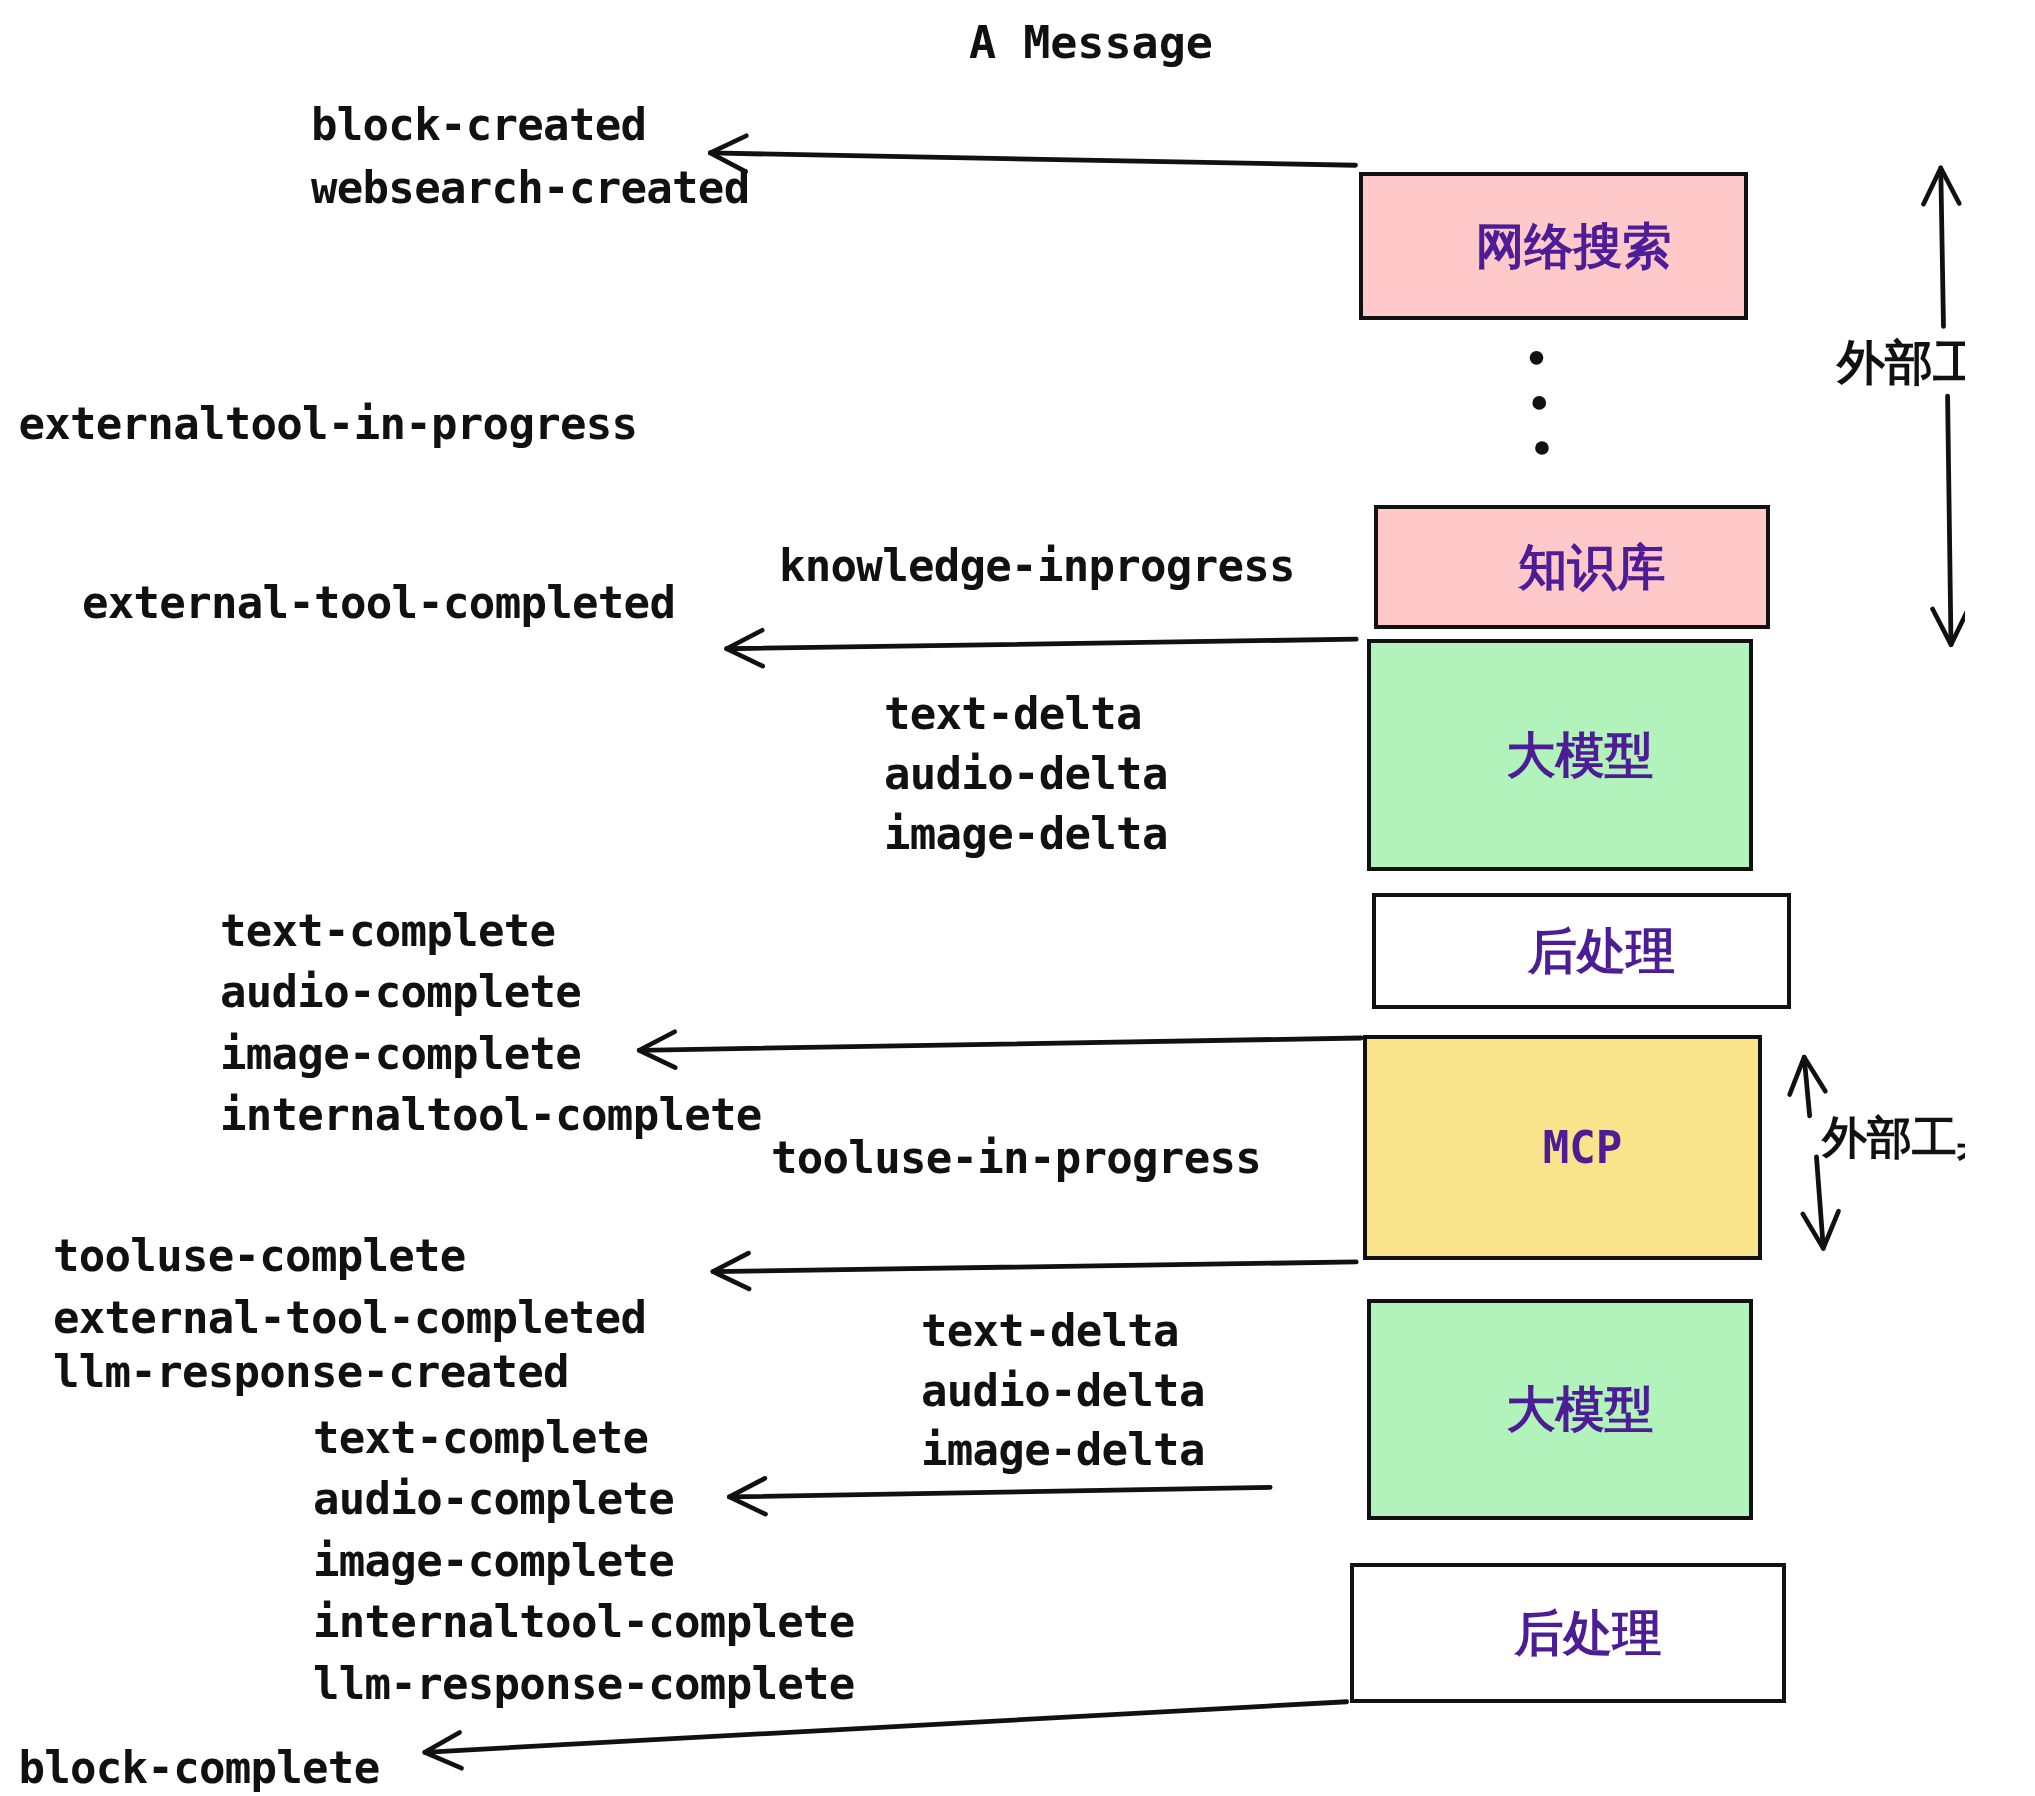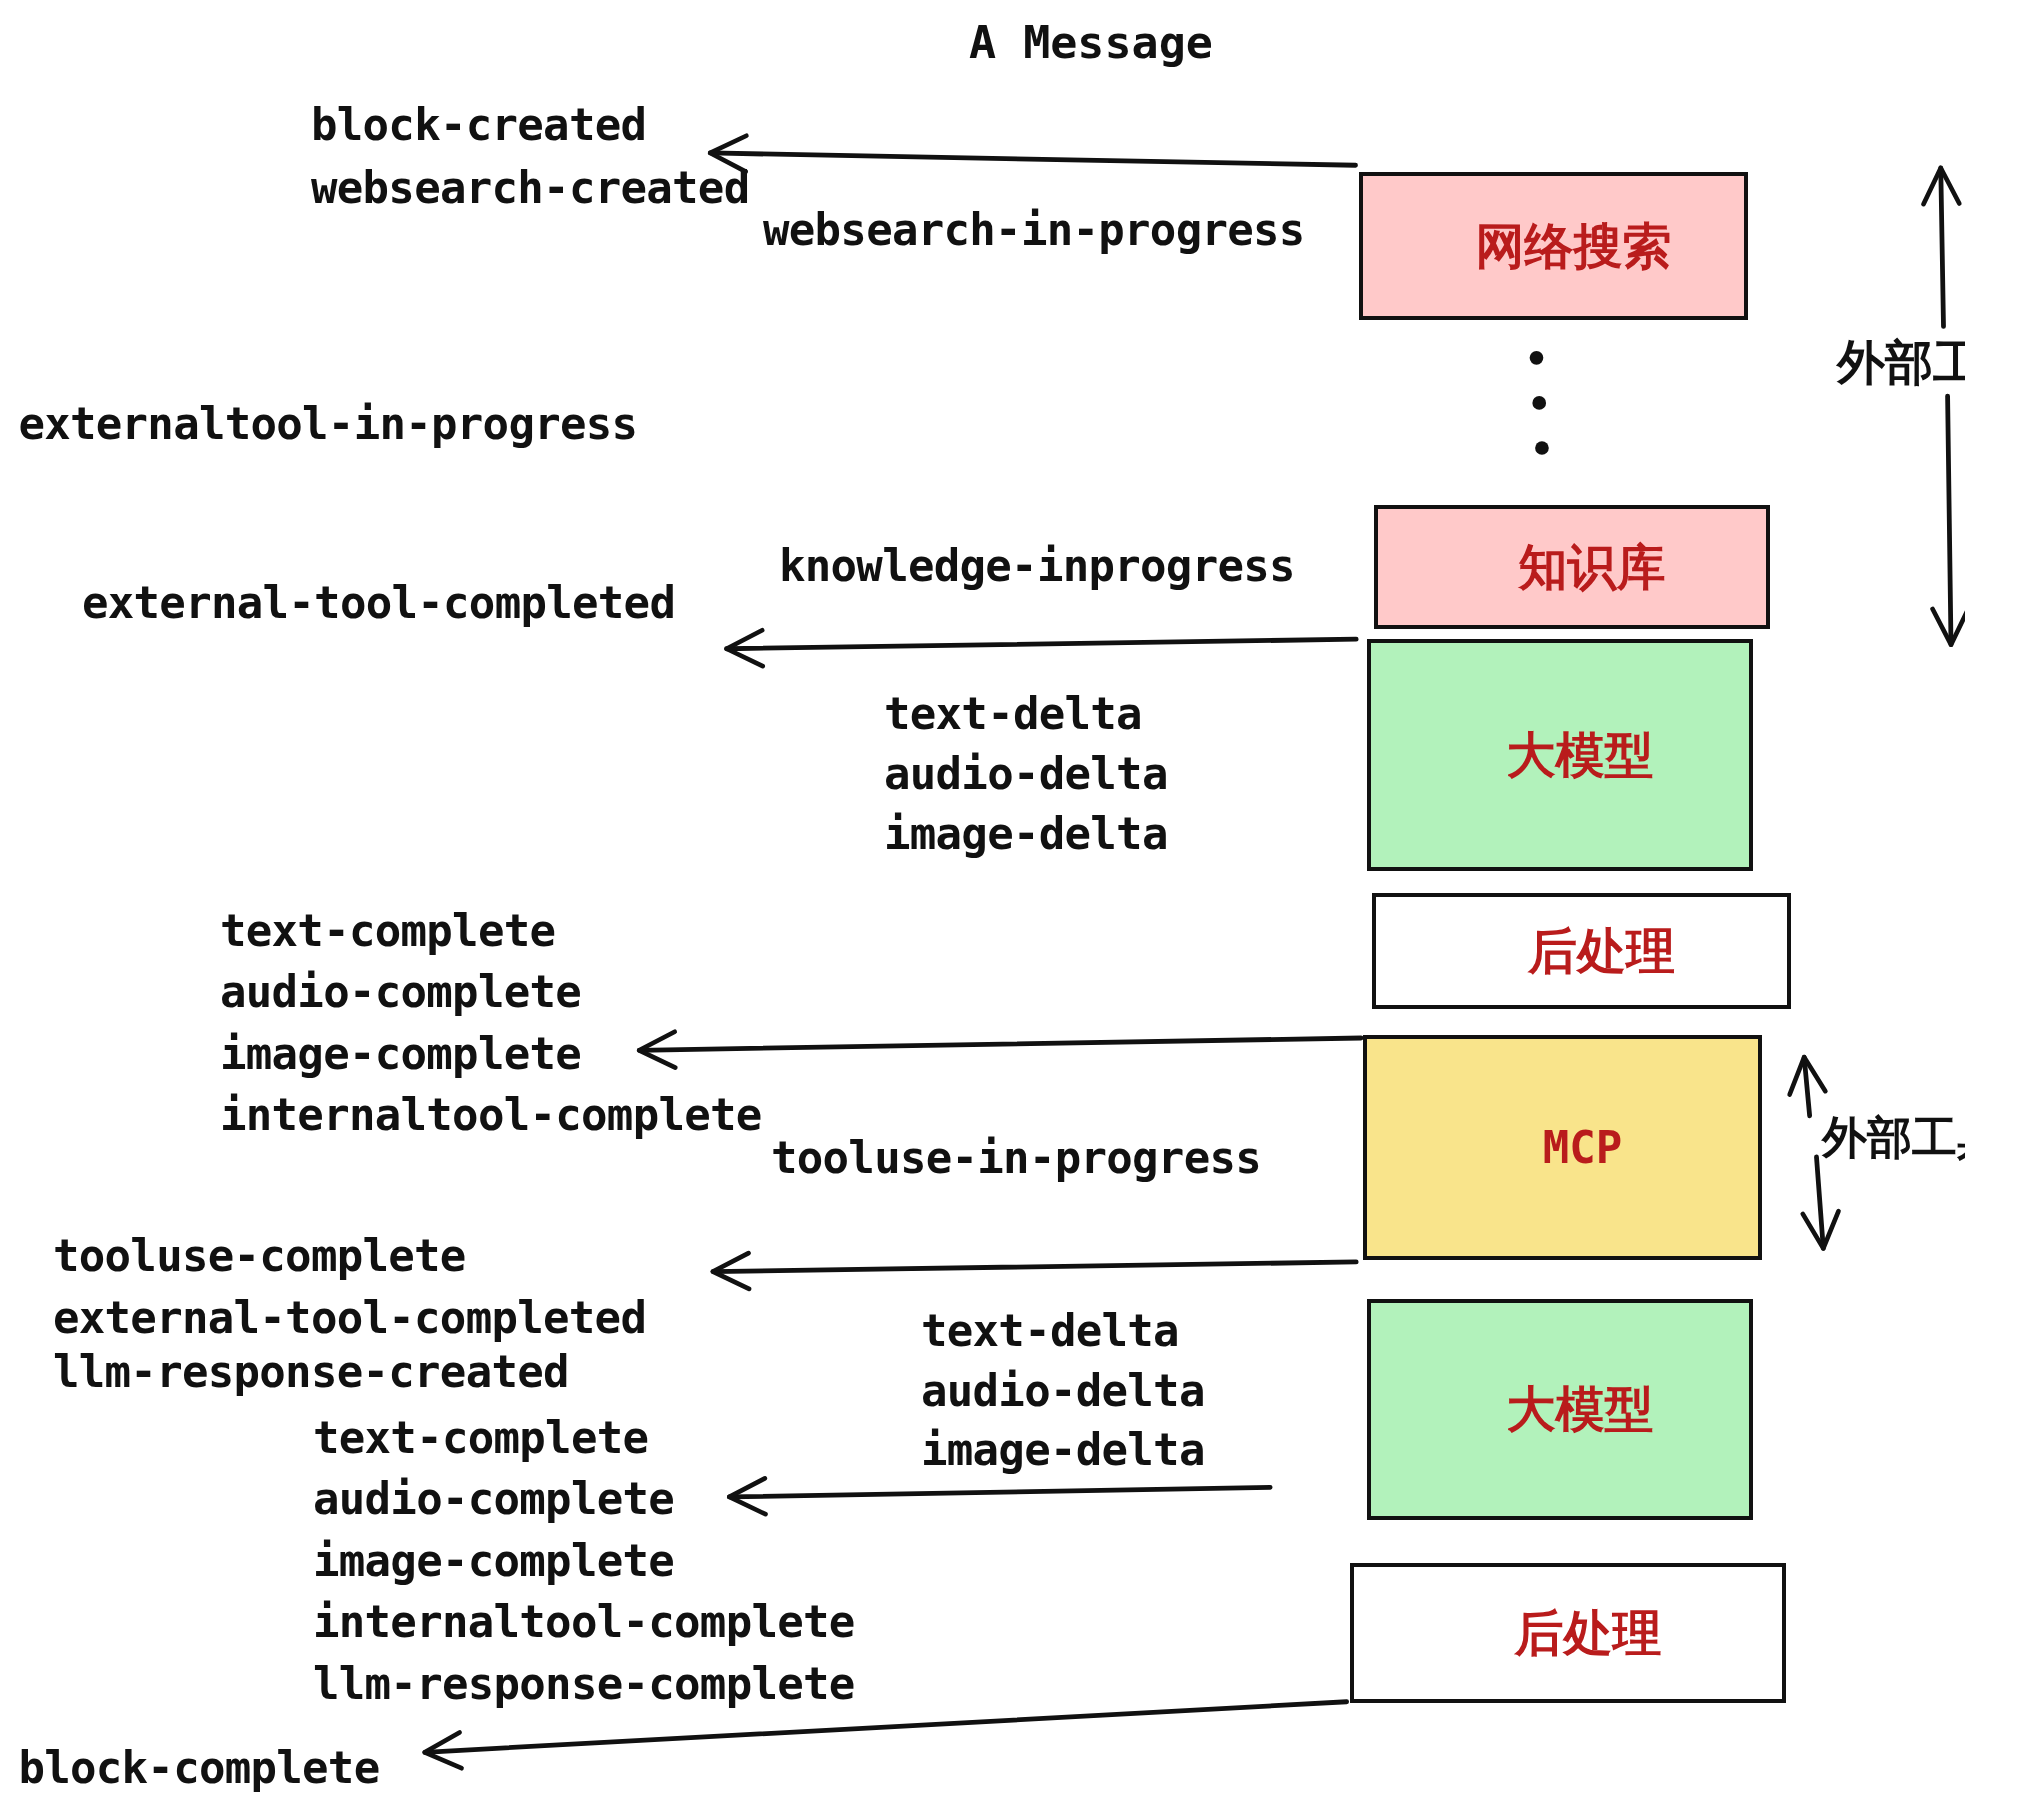--- a/index.html
+++ b/index.html
@@ -25,21 +25,21 @@
     white-space: nowrap;
   }
   .node {
     position: absolute;
     box-sizing: border-box;
     border: 4.8px solid var(--ink, #111);
     display: flex;
     align-items: center;
     justify-content: center;
     font: 600 49px/1 "Liberation Sans", "DejaVu Sans", sans-serif;
-    color: #b91c1c;
+    color: #4c1d95;
     padding-left: 40px;
   }
   .node--pink   { background: var(--pink, #ffc9c9); }
   .node--green  { background: var(--green, #b2f2bb); }
   .node--yellow { background: var(--yellow, #f9e48b); }
   .node--white  { background: var(--white, #ffffff); }
   .node--mono   { font: 700 44px/1 "DejaVu Sans Mono", monospace; }
   .side-label {
     position: absolute;
     font: 600 48px/1 "Liberation Sans", "DejaVu Sans", sans-serif;
@@ -76,21 +76,20 @@
       <circle cx="2250" cy="524" r="10"></circle>
       <circle cx="2254" cy="590" r="10"></circle>
       <circle cx="2258" cy="656" r="10"></circle>
     </g>
   </svg>
 
   <div class="title" style="left:969px; top:18px;">A Message</div>
 
   <div class="ev" style="left:311px;  top:101px;">block-created</div>
   <div class="ev" style="left:311px;  top:164px;">websearch-created</div>
-  <div class="ev" style="left:763px; top:206px;">websearch-in-progress</div>
   <div class="ev" style="left:18.4px;   top:400px;">externaltool-in-progress</div>
   <div class="ev" style="left:779px; top:542px;">knowledge-inprogress</div>
   <div class="ev" style="left:82px;  top:579px;">external-tool-completed</div>
   <div class="ev" style="left:884px; top:690px;">text-delta</div>
   <div class="ev" style="left:884px; top:750px;">audio-delta</div>
   <div class="ev" style="left:884px; top:810px;">image-delta</div>
   <div class="ev" style="left:220px;  top:907px;">text-complete</div>
   <div class="ev" style="left:220px;  top:968px;">audio-complete</div>
   <div class="ev" style="left:220px;  top:1030px;">image-complete</div>
   <div class="ev" style="left:220px;  top:1091px;">internaltool-complete</div>

